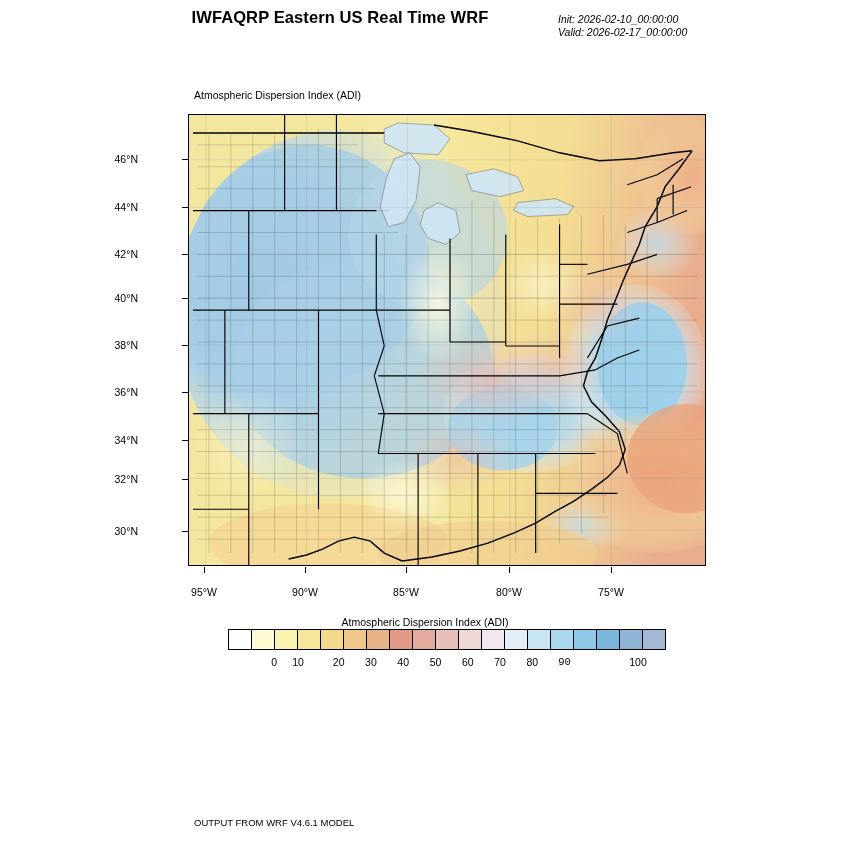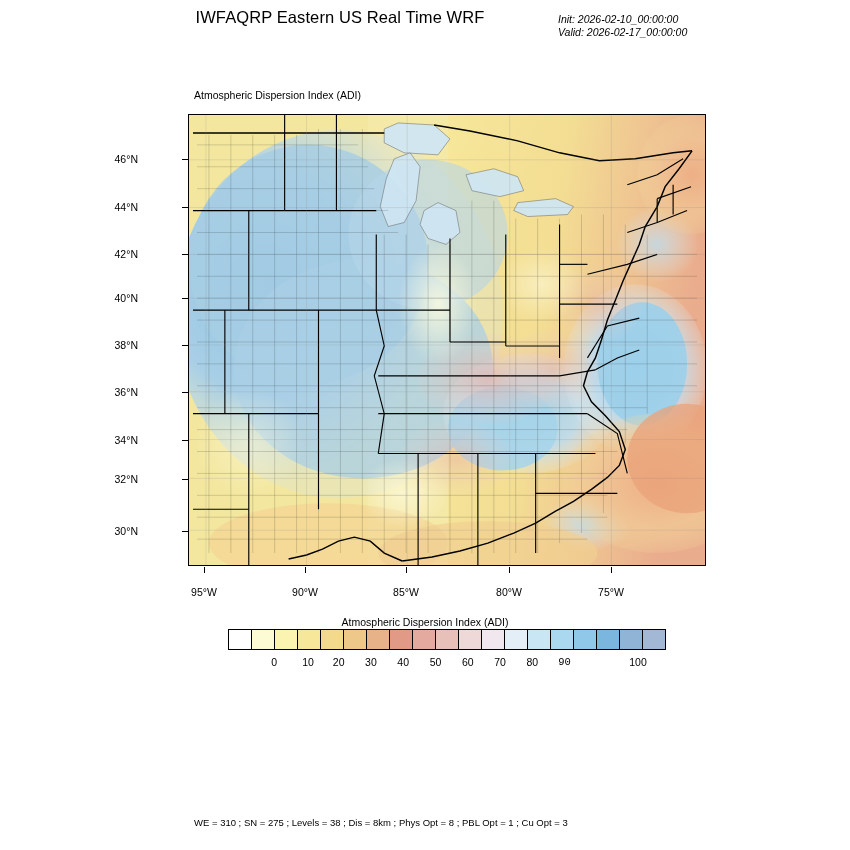--- a/index.html
+++ b/index.html
@@ -17,21 +17,21 @@
   }
 
   
   #main-title {
     position: absolute;
     left: 0;
     top: 8px;
     width: 680px;
     text-align: center;
     font-size: 16.5px;
-    font-weight: 400;
+    font-weight: 700;
     letter-spacing: 0.1px;
   }
   #run-info {
     position: absolute;
     left: 558px;
     top: 13px;
     font-size: 10.5px;
     line-height: 13px;
   }
   #run-info div { white-space: pre; font-style: italic; }
@@ -357,27 +357,27 @@
     <div class="swatch" style="background: rgb(228, 238, 246);"></div>
     <div class="swatch" style="background: rgb(201, 230, 244);"></div>
     <div class="swatch" style="background: rgb(169, 216, 239);"></div>
     <div class="swatch" style="background: rgb(143, 200, 232);"></div>
     <div class="swatch" style="background: rgb(123, 182, 222);"></div>
     <div class="swatch" style="background: rgb(143, 180, 214);"></div>
     <div class="swatch" style="background: rgb(163, 184, 212);"></div>
   </div>
 <div id="cbar-ticks">
     <span style="left: 46.1053px;">0</span>
-    <span style="left: 80px;">10</span>
+    <span style="left: 70px;">10</span>
     <span style="left: 110.653px;">20</span>
     <span style="left: 142.926px;">30</span>
     <span style="left: 175.2px;">40</span>
     <span style="left: 207.474px;">50</span>
     <span style="left: 239.747px;">60</span>
     <span style="left: 272.021px;">70</span>
     <span style="left: 304.295px;">80</span>
     <span style="left: 336.568px; font-family: Liberation Mono, monospace;">90</span>
     <span style="left: 383px; margin-left: 27px;">100</span>
   </div>
 
 <div id="footer">
-  <div>WE = 310 ; SN = 275 ; Levels = 38 ; Dis = 8km ; Phys Opt = 8 ; PBL Opt = 1 ; Cu Opt = 3</div>
+  <div>OUTPUT FROM WRF V4.6.1 MODEL</div>
 </div>
 
 </body></html>

